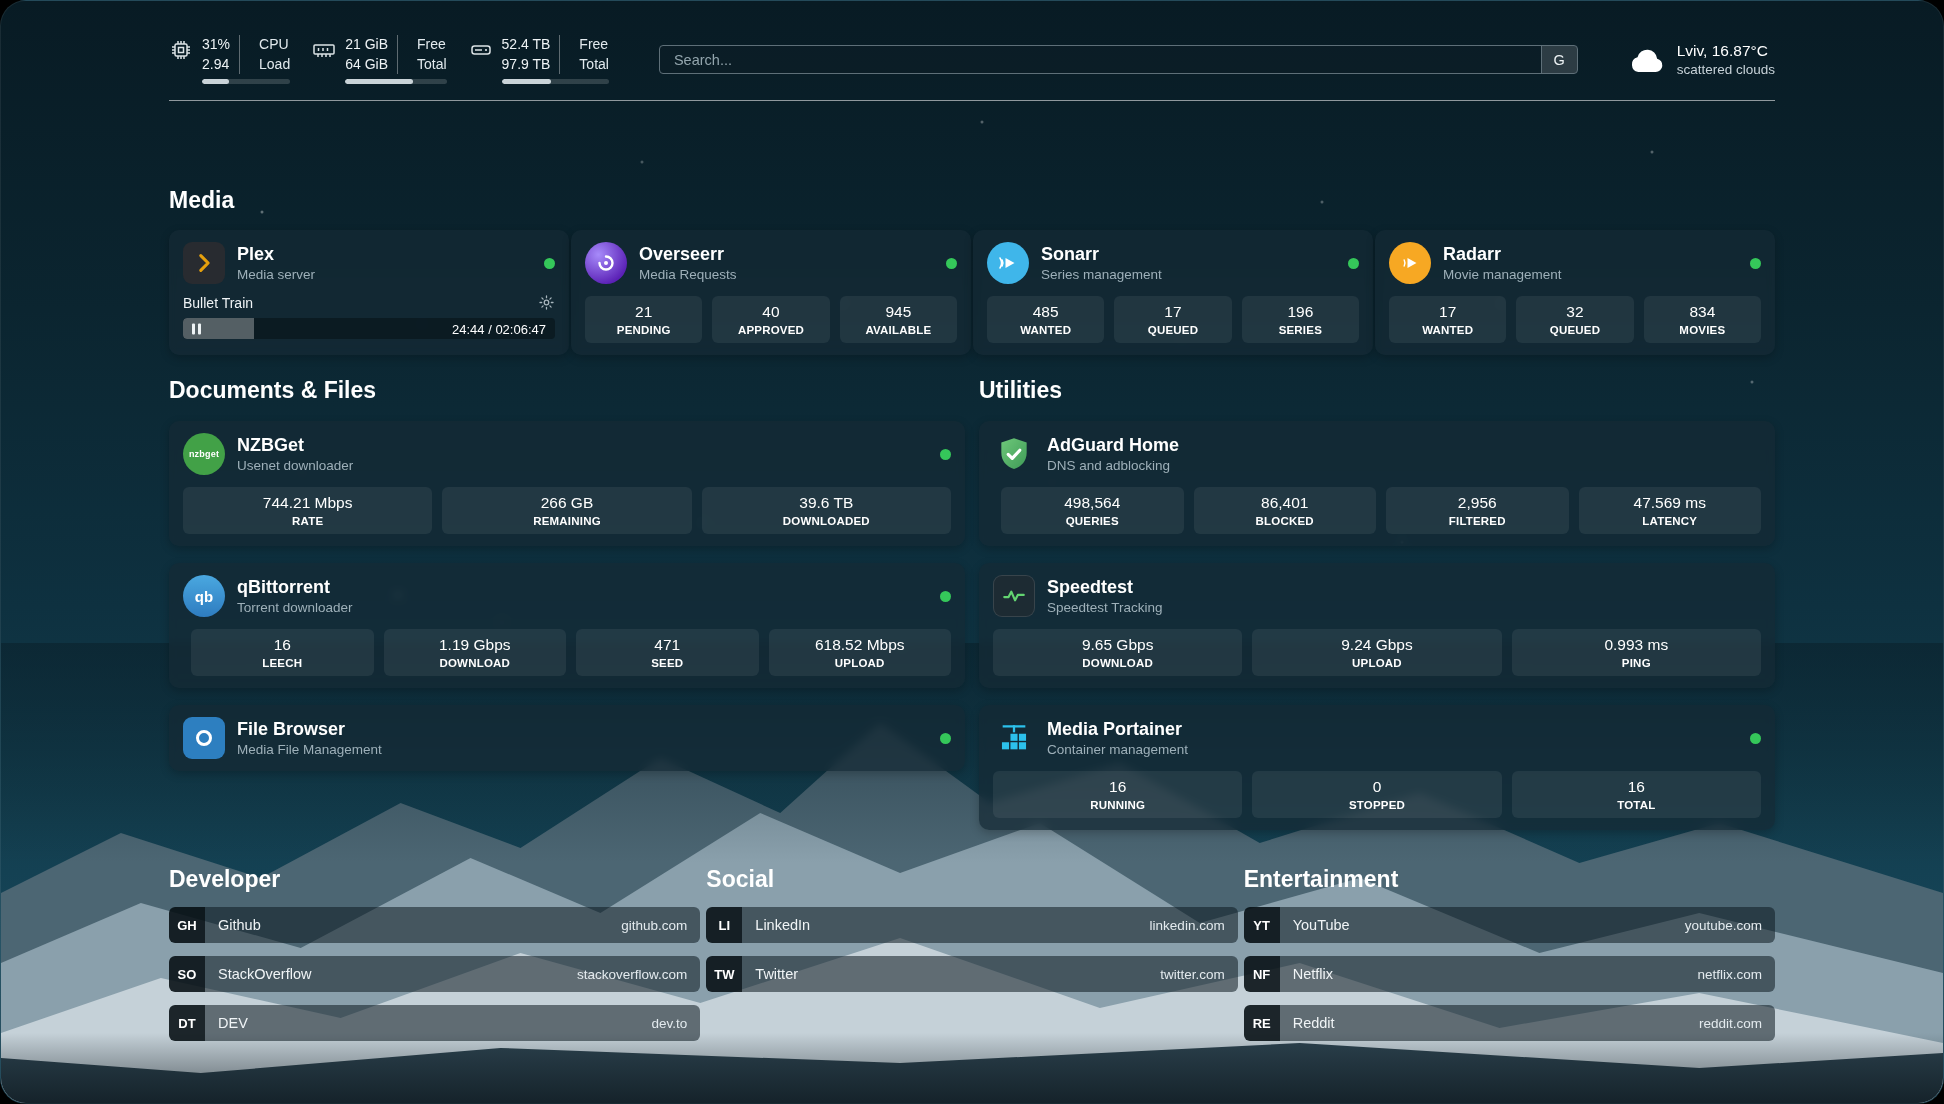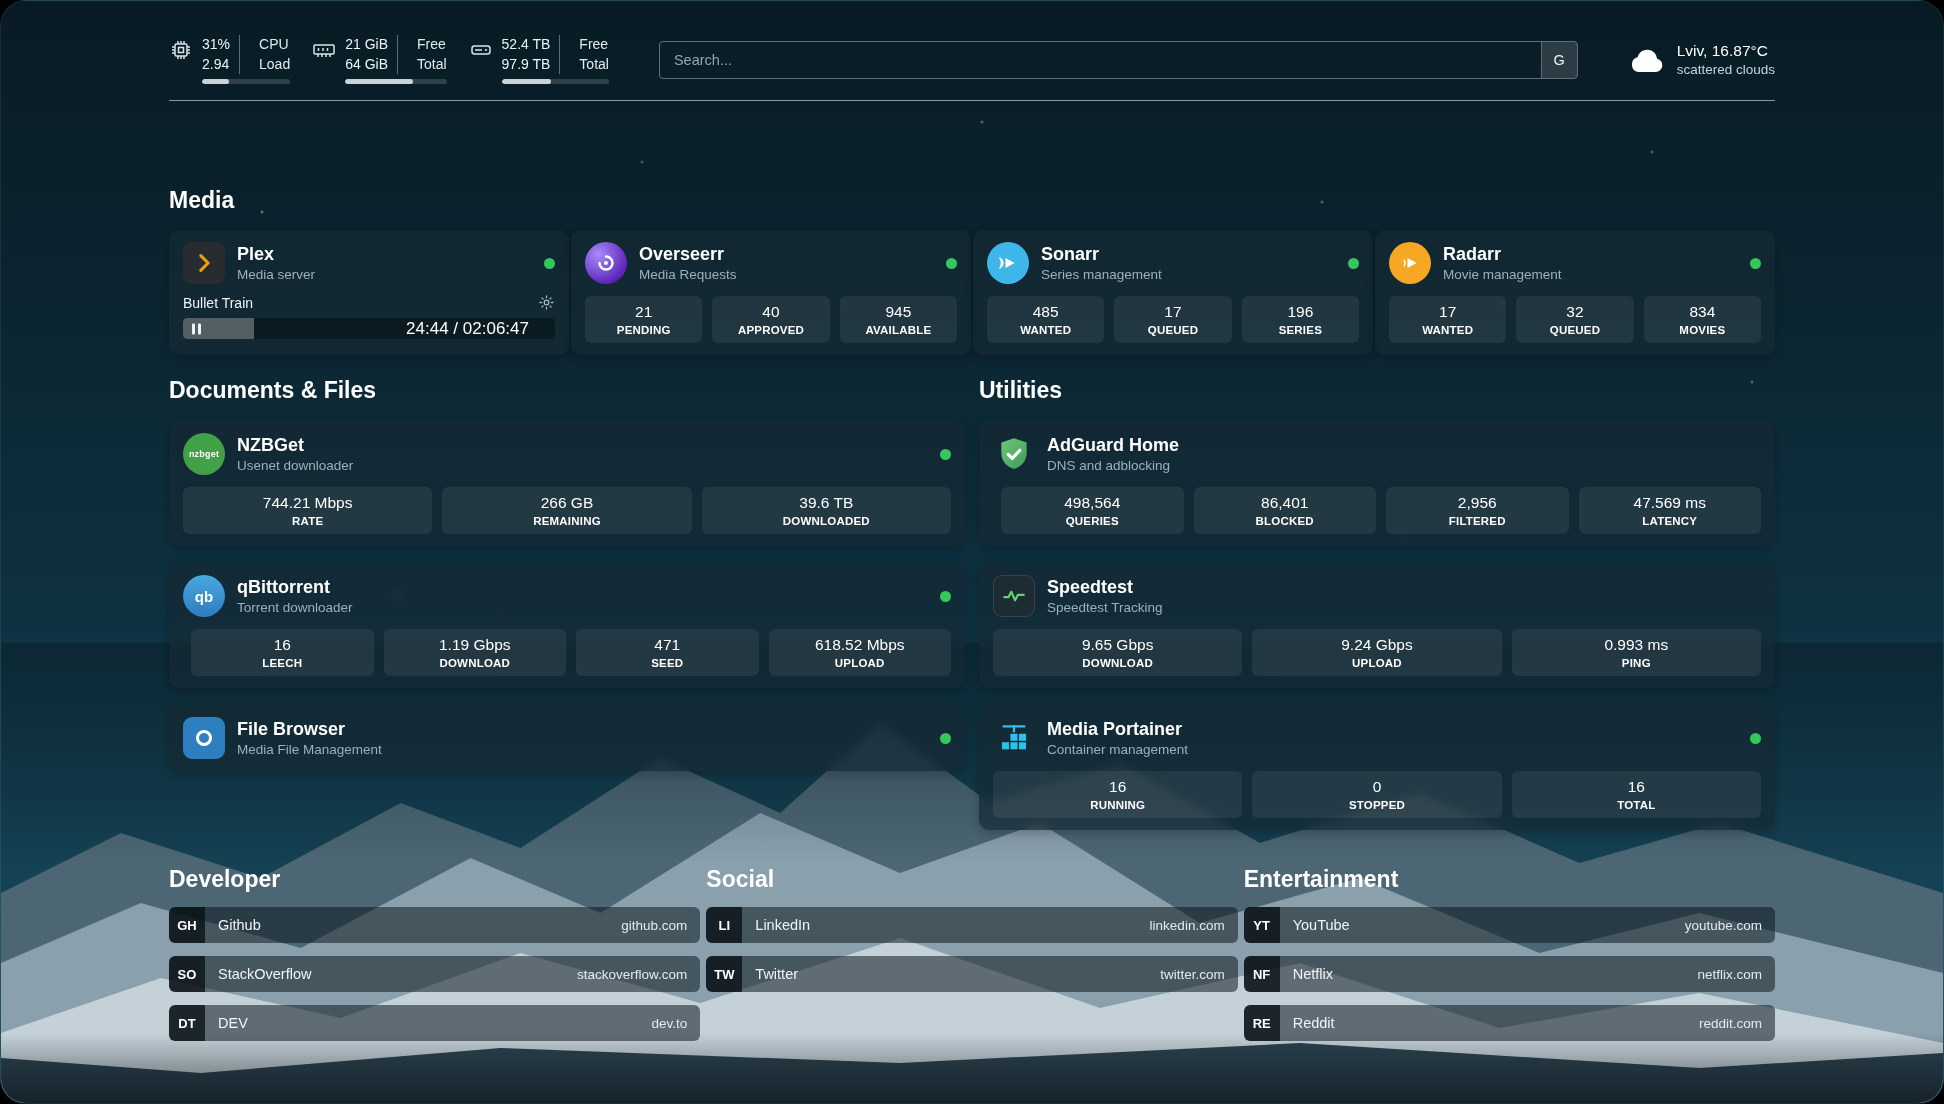--- a/index.html
+++ b/index.html
@@ -37,21 +37,21 @@
   .topbar { display:flex; align-items:center; gap:22px; padding-top:34px; padding-bottom:16px;
     border-bottom:1px solid rgba(255,255,255,.55); }
   .sys { display:flex; gap:9px; align-items:flex-start; }
   .sys-icon { margin-top:3px; opacity:.95; line-height:0; }
   .sys-cols { display:flex; font-size:14px; color:#eef3f5; line-height:1.4; }
   .sys-vals { text-align:left; white-space:nowrap; }
   .sys-labels { margin-left:9px; padding-left:19px; border-left:1px solid rgba(255,255,255,.35); color:#e2eaee; white-space:nowrap; }
   .sys-bar { margin-top:5px; height:5px; border-radius:3px; background:rgba(255,255,255,.16); overflow:hidden; }
   .sys-fill { height:100%; background:#c9d3d8; border-radius:3px; }
 
-  .search { flex:1; display:flex; align-items:center; height:38px; margin:0 28px;
+  .search { flex:1; display:flex; align-items:center; height:29px; margin:0 28px;
     border:1px solid #5e6f78; border-radius:4px; background:rgba(13,30,38,.55); overflow:hidden; }
   .search input { flex:1; background:transparent; border:0; outline:none; color:#dfe7ea;
     font-size:14.5px; padding:0 14px; font-family:inherit; }
   .search input::placeholder { color:#93a5ad; }
   .g-btn { width:36px; align-self:stretch; display:flex; align-items:center; justify-content:center;
     background:rgba(255,255,255,.14); color:#eef3f5; font-size:14.5px; border-left:1px solid #5e6f78; cursor:pointer; }
 
   .weather { display:flex; align-items:center; gap:11px; color:#fff; white-space:nowrap; }
   .weather-main { font-size:15.5px; }
   .weather-sub { font-size:13.5px; color:#c7d2d8; margin-top:2px; }
@@ -84,21 +84,21 @@
   .stat-label { font-size:11.5px; font-weight:700; color:#fff; margin-top:3px; letter-spacing:.2px; }
 
   
   .plex-now { display:flex; justify-content:space-between; align-items:center; margin-top:10px;
     font-size:14px; color:#f0f4f6; }
   .gear { line-height:0; cursor:pointer; }
   .plex-bar { position:relative; margin-top:7px; height:21px; border-radius:4px; background:rgba(6,14,18,.5); overflow:hidden; cursor:pointer; }
   .plex-fill { position:absolute; left:0; top:0; height:100%; background:rgba(255,255,255,.30); border-radius:4px 0 0 4px; }
   .pause { position:absolute; left:9px; top:50%; transform:translateY(-50%); display:flex; gap:3px; cursor:pointer; }
   .pause i { display:block; width:3px; height:11px; background:#eef3f5; border-radius:1px; }
-  .plex-time { position:absolute; right:26px; top:50%; transform:translateY(-50%); font-size:17px; color:#fff; }
+  .plex-time { position:absolute; right:9px; top:50%; transform:translateY(-50%); font-size:13px; color:#fff; }
 
   
   .i-plex { background:#282b30; }
   .i-overseerr { background:radial-gradient(circle at 32% 30%, #a78bfa, #5b21b6 75%); }
   .i-sonarr { background:#3fb6ea; }
   .i-radarr { background:#f7a823; }
   .i-nzbget { background:#42a147; }
   .i-nzbget span { color:#fff; font-size:9px; font-weight:700; letter-spacing:.2px; }
   .i-qbit { background:linear-gradient(180deg,#4aa8e0,#2e7cc0); }
   .i-qbit span { color:#fff; font-size:15px; font-weight:700; }

